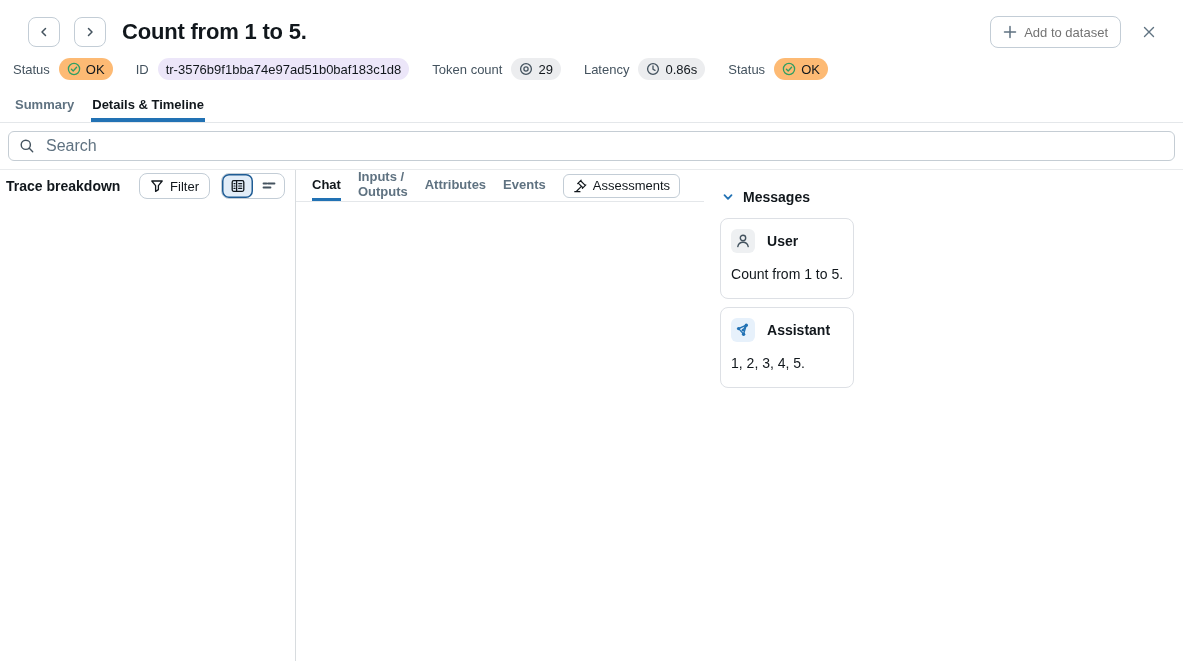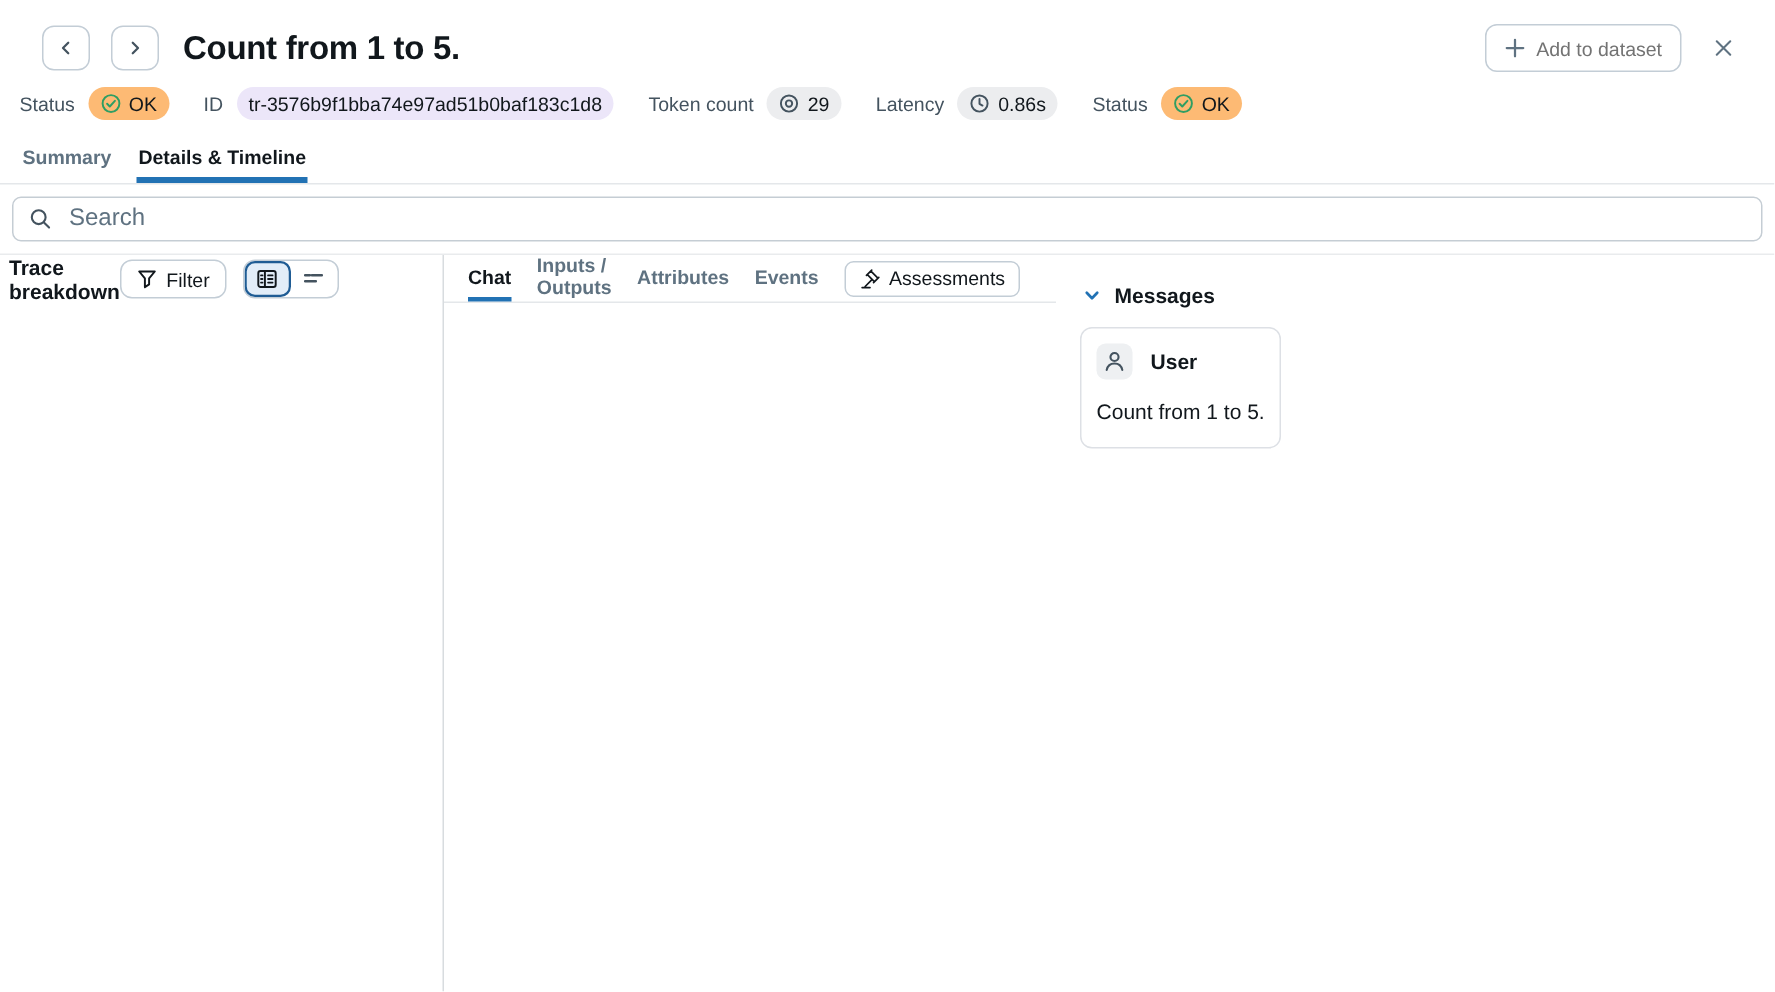--- a/index.html
+++ b/index.html
@@ -54,21 +54,21 @@
     display:flex; align-items:center; gap:9px; height:30px;
     border:1px solid #C5CDD4; border-radius:6px; padding:0 10px; background:#fff;
   }
   .search-box input {
     border:none; outline:none; flex:1; font-size:16px; font-family:inherit; color:#11171C; background:transparent;
   }
   .search-box input::placeholder { color:#5F7281; opacity:1; }
 
   
   .content { flex:1; display:flex; min-height:0; }
-  .left-panel { width:296px; flex:0 0 296px; border-right:1px solid #D8DCDF; display:flex; flex-direction:row; }
+  .left-panel { width:296px; flex:0 0 296px; border-right:1px solid #D8DCDF; display:flex; flex-direction:column; }
   .left-head { display:flex; align-items:center; padding:4px 10px 4px 6px; height:32px; flex:0 0 32px; }
   .left-title { font-weight:700; font-size:14px; flex:1; }
   .filter-btn {
     display:flex; align-items:center; gap:6px; height:26px; padding:0 10px; margin-right:11px;
     border:1px solid #C3CDD6; border-radius:8px; background:#fff; font-size:13px;
     font-family:inherit; color:#11171C; cursor:pointer;
   }
   .seg { display:flex; align-items:stretch; border:1px solid #C3CDD6; border-radius:8px; height:26px; background:#fff; }
   .seg-btn { width:31px; display:flex; align-items:center; justify-content:center; background:transparent; border:none; cursor:pointer; padding:0; }
   .seg-btn.active {
@@ -281,15 +281,30 @@
             <svg width="16" height="16" viewBox="0 0 16 16">
                 <circle cx="8" cy="5" r="2.7" fill="none" stroke="#44535F" stroke-width="1.4"></circle>
                 <path d="M2.8 13.6c.6-2.9 2.6-4.3 5.2-4.3s4.6 1.4 5.2 4.3" fill="none" stroke="#44535F" stroke-width="1.4" stroke-linecap="round"></path>
               </svg>
           </span>
           <span class="msg-role">User</span>
         </div>
         <div class="msg-content">Count from 1 to 5.</div>
       </div>
 
+      <div class="msg-card">
+        <div class="msg-head">
+          <span class="msg-icon assistant">
+            <svg width="16" height="16" viewBox="0 0 16 16">
+              <path d="M11.3 3.2L3.6 6.6l5 5.6 2.7-9M8 8.2l3.3-5" fill="none" stroke="#2272B4" stroke-width="1.3"></path>
+              <circle cx="11.3" cy="3.2" r="1.7" fill="#2272B4"></circle>
+              <circle cx="3.6" cy="6.6" r="1.7" fill="#2272B4"></circle>
+              <circle cx="8.6" cy="12.2" r="1.7" fill="#2272B4"></circle>
+              <circle cx="8" cy="8.2" r="1.4" fill="#2272B4"></circle>
+            </svg>
+          </span>
+          <span class="msg-role">Assistant</span>
+        </div>
+        <div class="msg-content">1, 2, 3, 4, 5.</div>
+      </div>
     </div>
   </div>
 </div>
 
 </body></html>

